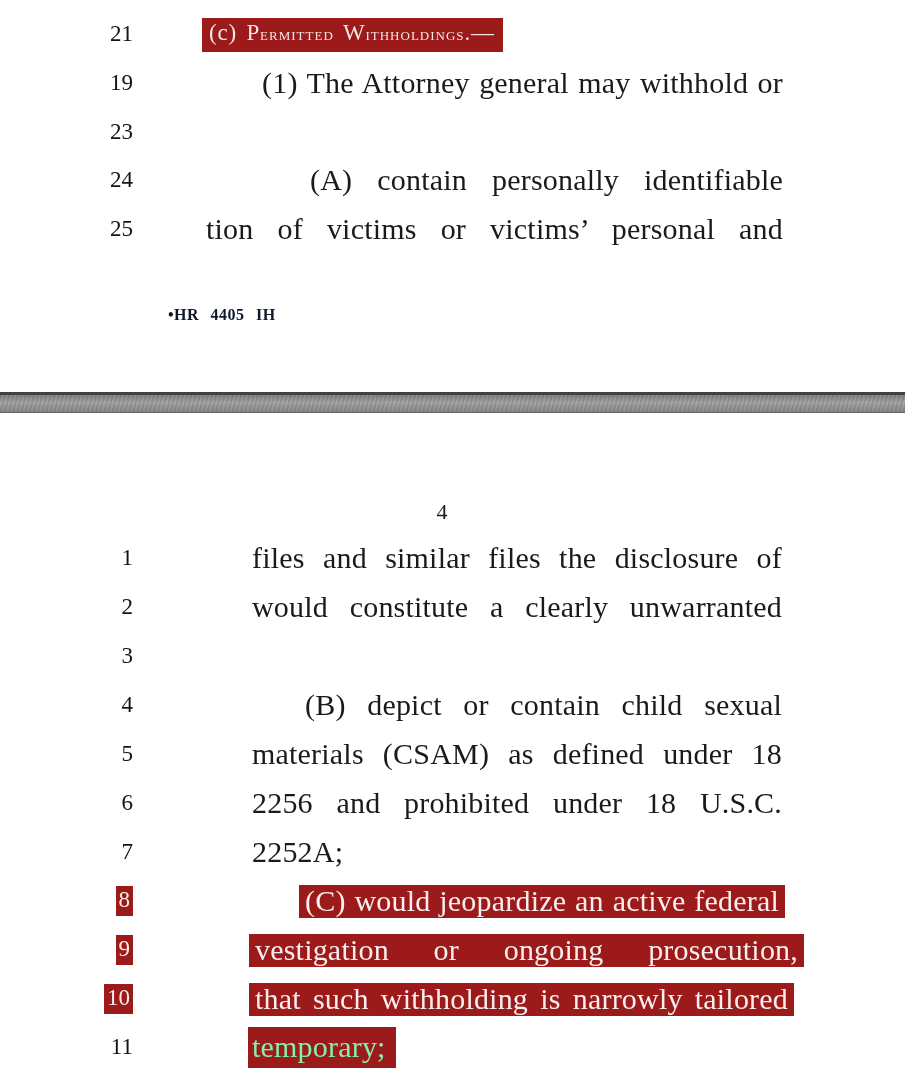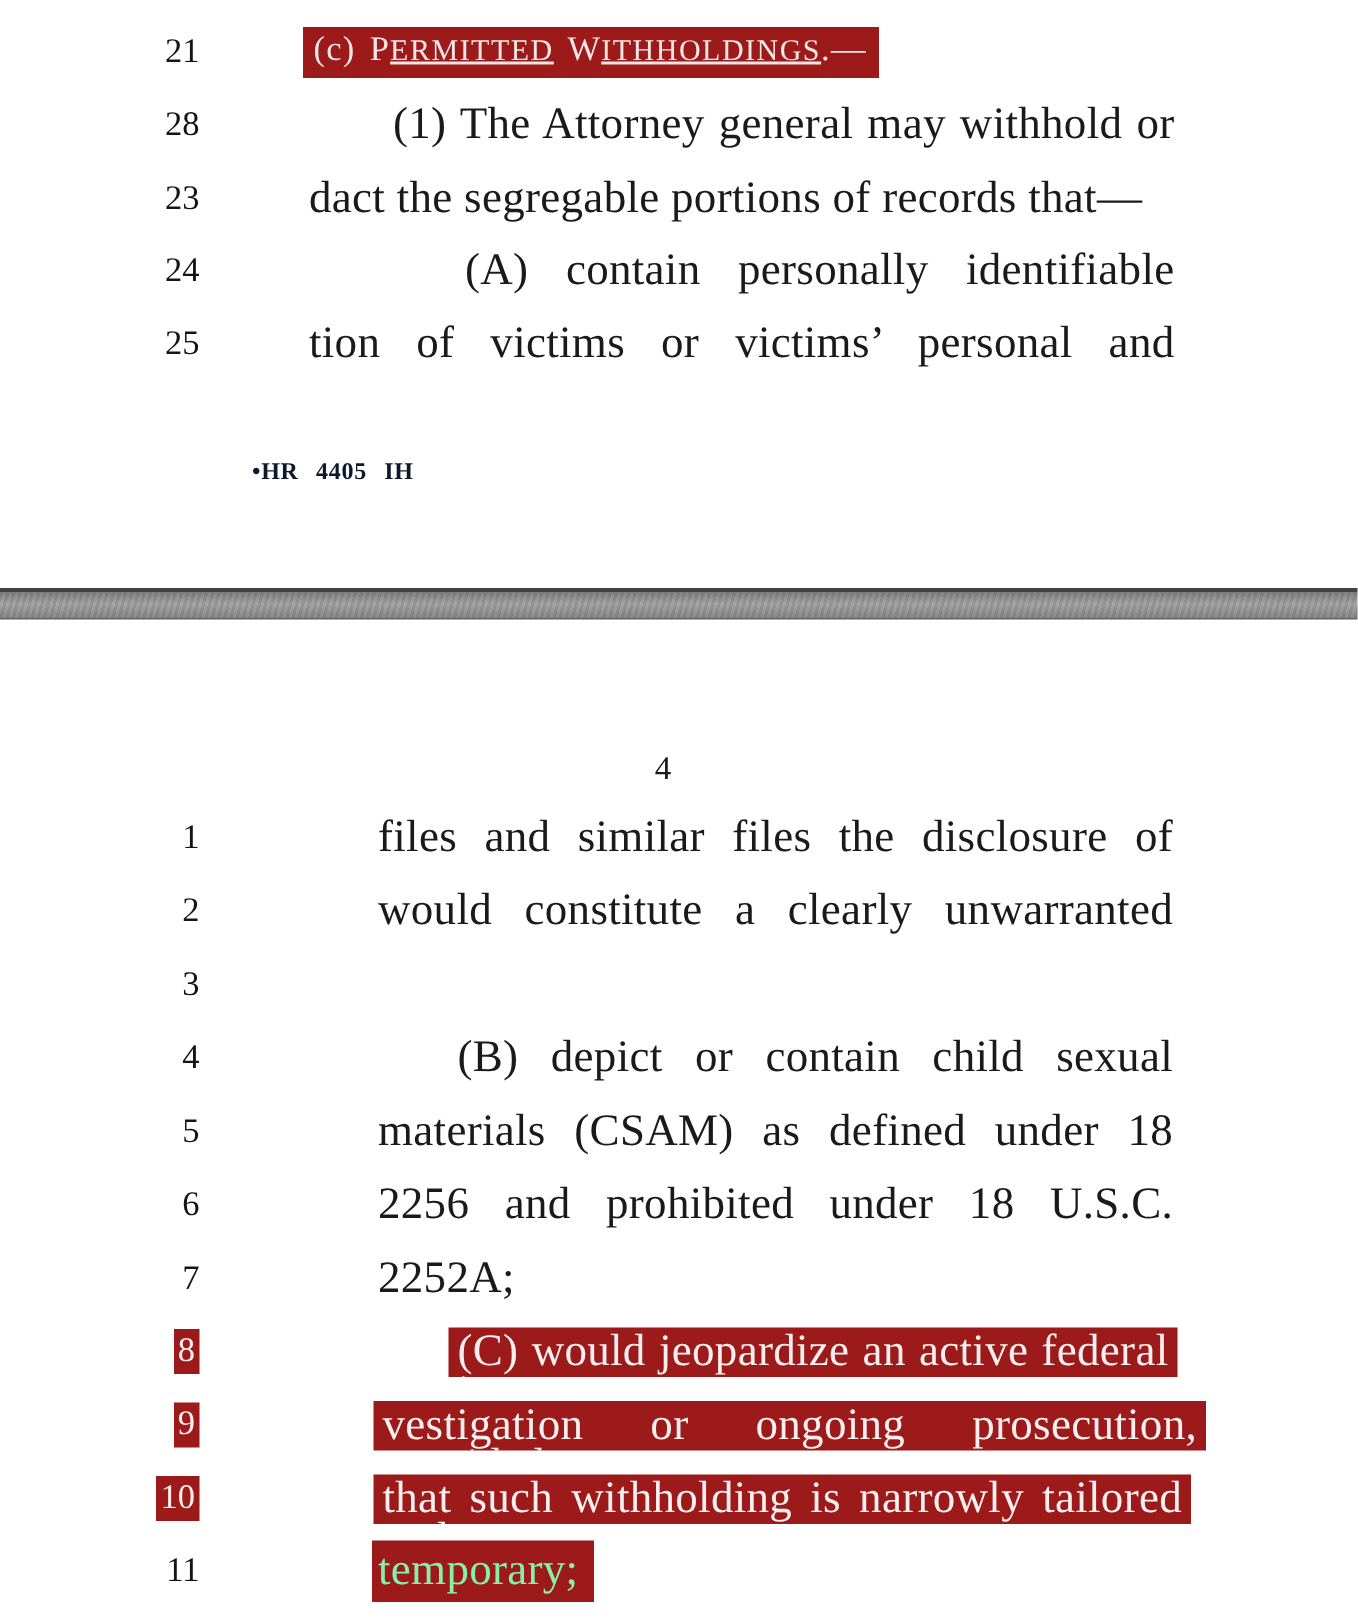--- a/index.html
+++ b/index.html
@@ -57,21 +57,21 @@
 
   .heading {
     position: absolute; left: 202px; top: 1px;
     background: var(--red); color: #f2e6e6;
     padding: 2px 8px 6px 7px;
     white-space: nowrap;
     letter-spacing: 0.8px;
     word-spacing: 3px;
   }
   .cb { font-size: 23px; }
-  .cs { font-size: 20px; letter-spacing: 1px; text-decoration: underline; }
+  .cs { font-size: 13px; letter-spacing: 1px; }
 
   .footer {
     position: absolute; left: 168px; top: 306px;
     font-size: 16px; font-weight: bold;
     color: #0f172a; letter-spacing: 0.5px; word-spacing: 7px;
   }
 
   .pagebreak {
     position: absolute; left: 0; top: 392px;
     width: 905px; height: 17px;
@@ -91,27 +91,26 @@
 <body>
 
 <div id="page3" class="page">
 
   <div class="row" style="top:17px">
     <span class="lineno">21</span>
     <span class="heading"><span class="cb">(c) P</span><span class="cs">ERMITTED</span><span class="cb"> W</span><span class="cs">ITHHOLDINGS</span><span class="cb">.—</span></span>
   </div>
 
   <div class="row" style="top:66px">
-    <span class="lineno">28</span>
+    <span class="lineno">19</span>
     <span class="ltext j" style="left:262px;width:521px">(1) The Attorney general may withhold or re-</span>
   </div>
 
   <div class="row" style="top:115px">
     <span class="lineno">23</span>
-    <span class="ltext" style="left:206px">dact the segregable portions of records that—</span>
   </div>
 
   <div class="row" style="top:163px">
     <span class="lineno">24</span>
     <span class="ltext j" style="left:310px;width:473px">(A) contain personally identifiable informa-</span>
   </div>
 
   <div class="row" style="top:212px">
     <span class="lineno">25</span>
     <span class="ltext j" style="left:206px;width:577px">tion of victims or victims’ personal and medical</span>

